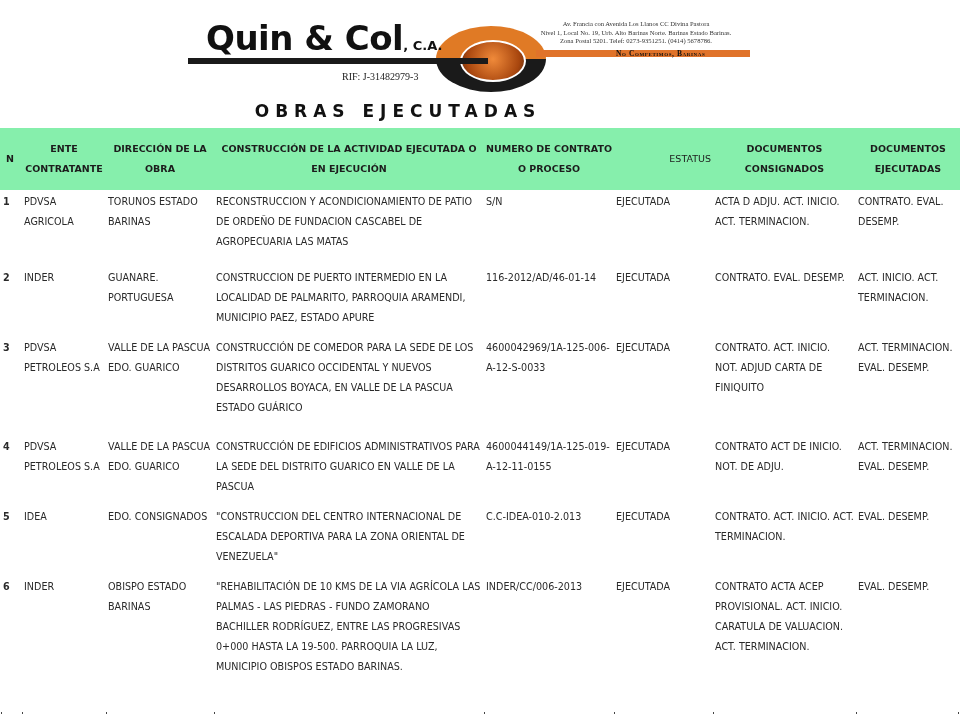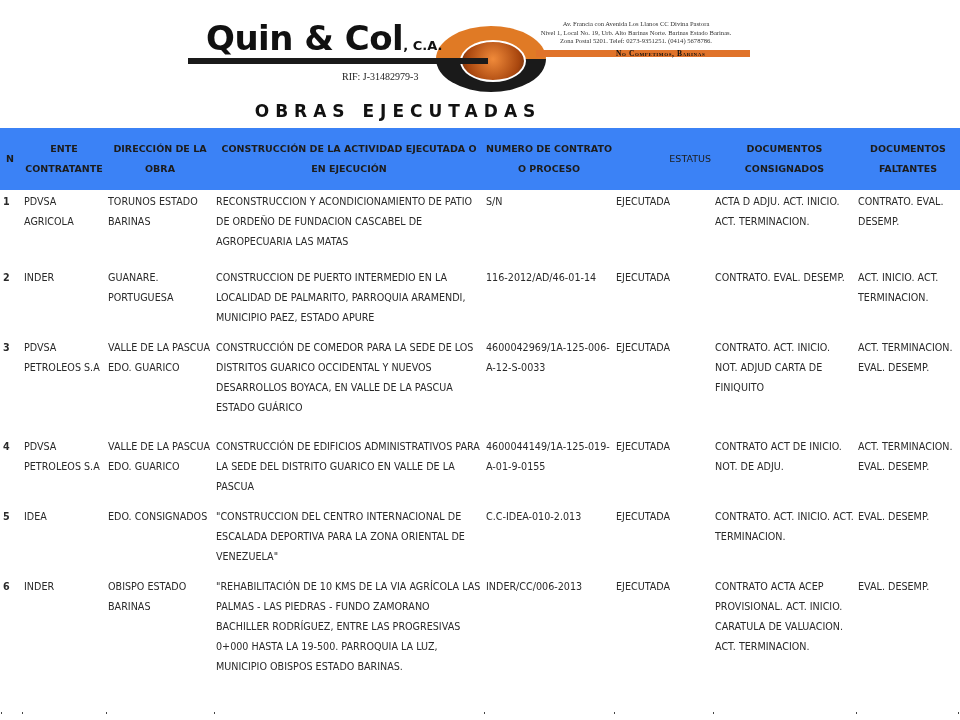--- a/index.html
+++ b/index.html
@@ -9,21 +9,21 @@
   .brand small { font-size:13px; letter-spacing:0; }
   .blackbar { position:absolute; left:2px; top:44px; width:300px; height:6px; background:#1a1a1a; }
   .orangebar { position:absolute; left:350px; top:36px; width:214px; height:7px; background:#e0732a; }
   .circle-outer { position:absolute; left:250px; top:12px; width:110px; height:66px; border-radius:50%; background:linear-gradient(#e07a25 50%, #1a1a1a 50%); }
   .circle-inner { position:absolute; left:274px; top:26px; width:62px; height:38px; border-radius:50%; background:radial-gradient(circle at 50% 45%, #f08a3a, #a8460e 70%, #5a2a0c); border:2px solid #fff; }
   .rif { position:absolute; left:156px; top:51px; font-family:"Liberation Serif", serif; font-size:10px; color:#222;margin-top:6px; }
   .addr { position:absolute; left:335px; top:6px; width:230px; text-align:center; font-family:"Liberation Serif", serif; font-size:6.6px; line-height:8.5px; color:#333; }
   .slogan { position:absolute; left:430px; top:36px; font-family:"Liberation Serif", serif; font-size:7.5px; letter-spacing:0.6px; color:#111; font-variant:small-caps; font-weight:bold; line-height:7px; }
   .title { position:absolute; left:0; top:101px; width:796px; text-align:center; font-family:"DejaVu Sans", sans-serif; font-weight:bold; font-size:17px; letter-spacing:6px; color:#111; }
   table { position:absolute; left:0; top:128px; width:960px; border-collapse:collapse; table-layout:fixed; }
-  thead th { background:#3b82f6; color:#1c1c1c; font-family:"DejaVu Sans", sans-serif; font-weight:bold; font-size:9.5px; line-height:20px; height:62px; padding:0 2px; text-align:center; vertical-align:middle; }
+  thead th { background:#86efac; color:#1c1c1c; font-family:"DejaVu Sans", sans-serif; font-weight:bold; font-size:9.5px; line-height:20px; height:62px; padding:0 2px; text-align:center; vertical-align:middle; }
   thead th.plain { font-weight:normal;text-align:right; }
   tbody td { font-family:"DejaVu Sans", sans-serif; font-size:9.6px; line-height:20px; color:#2a2a2a; vertical-align:top; padding:2px 2px 0 2px; text-align:left; }
   tbody td.n { font-weight:bold; padding-left:3px; }
   .r1 td { height:74px; } .r2 td { height:68px; } .r3 td { height:97px; } .r4 td { height:68px; } .r5 td { height:68px; } .r6 td { height:120px; }
   .ticks { position:absolute; top:712px; left:0; width:960px; height:2px; }
   .tick { position:absolute; top:0; width:1px; height:2px; background:#444; }
 </style>
 </head>
 <body>
 
@@ -57,21 +57,21 @@
   </colgroup>
   <thead>
     <tr>
       <th style="text-align:left;padding-left:6px">N</th>
       <th>ENTE CONTRATANTE</th>
       <th>DIRECCIÓN DE LA OBRA</th>
       <th>CONSTRUCCIÓN DE LA ACTIVIDAD EJECUTADA O EN EJECUCIÓN</th>
       <th>NUMERO DE CONTRATO O PROCESO</th>
       <th class="plain">ESTATUS</th>
       <th>DOCUMENTOS CONSIGNADOS</th>
-      <th>DOCUMENTOS FALTANTES</th>
+      <th>DOCUMENTOS EJECUTADAS</th>
     </tr>
   </thead>
   <tbody>
     <tr class="r1">
       <td class="n">1</td>
       <td>PDVSA AGRICOLA</td>
       <td>TORUNOS ESTADO BARINAS</td>
       <td>RECONSTRUCCION Y ACONDICIONAMIENTO DE PATIO DE ORDEÑO DE FUNDACION CASCABEL DE AGROPECUARIA LAS MATAS</td>
       <td>S/N</td>
       <td>EJECUTADA</td>
@@ -96,21 +96,21 @@
       <td>4600042969/1A-125-006-A-12-S-0033</td>
       <td>EJECUTADA</td>
       <td>CONTRATO. ACT. INICIO. NOT. ADJUD CARTA DE FINIQUITO</td>
       <td>ACT. TERMINACION. EVAL. DESEMP.</td>
     </tr>
     <tr class="r4">
       <td class="n">4</td>
       <td>PDVSA PETROLEOS S.A</td>
       <td>VALLE DE LA PASCUA EDO. GUARICO</td>
       <td>CONSTRUCCIÓN DE EDIFICIOS ADMINISTRATIVOS PARA LA SEDE DEL DISTRITO GUARICO EN VALLE DE LA PASCUA</td>
-      <td>4600044149/1A-125-019-A-01-9-0155</td>
+      <td>4600044149/1A-125-019-A-12-11-0155</td>
       <td>EJECUTADA</td>
       <td>CONTRATO ACT DE INICIO. NOT. DE ADJU.</td>
       <td>ACT. TERMINACION. EVAL. DESEMP.</td>
     </tr>
     <tr class="r5">
       <td class="n">5</td>
       <td>IDEA</td>
       <td>EDO. CONSIGNADOS</td>
       <td>"CONSTRUCCION DEL CENTRO INTERNACIONAL DE ESCALADA DEPORTIVA PARA LA ZONA ORIENTAL DE VENEZUELA"</td>
       <td>C.C-IDEA-010-2.013</td>

